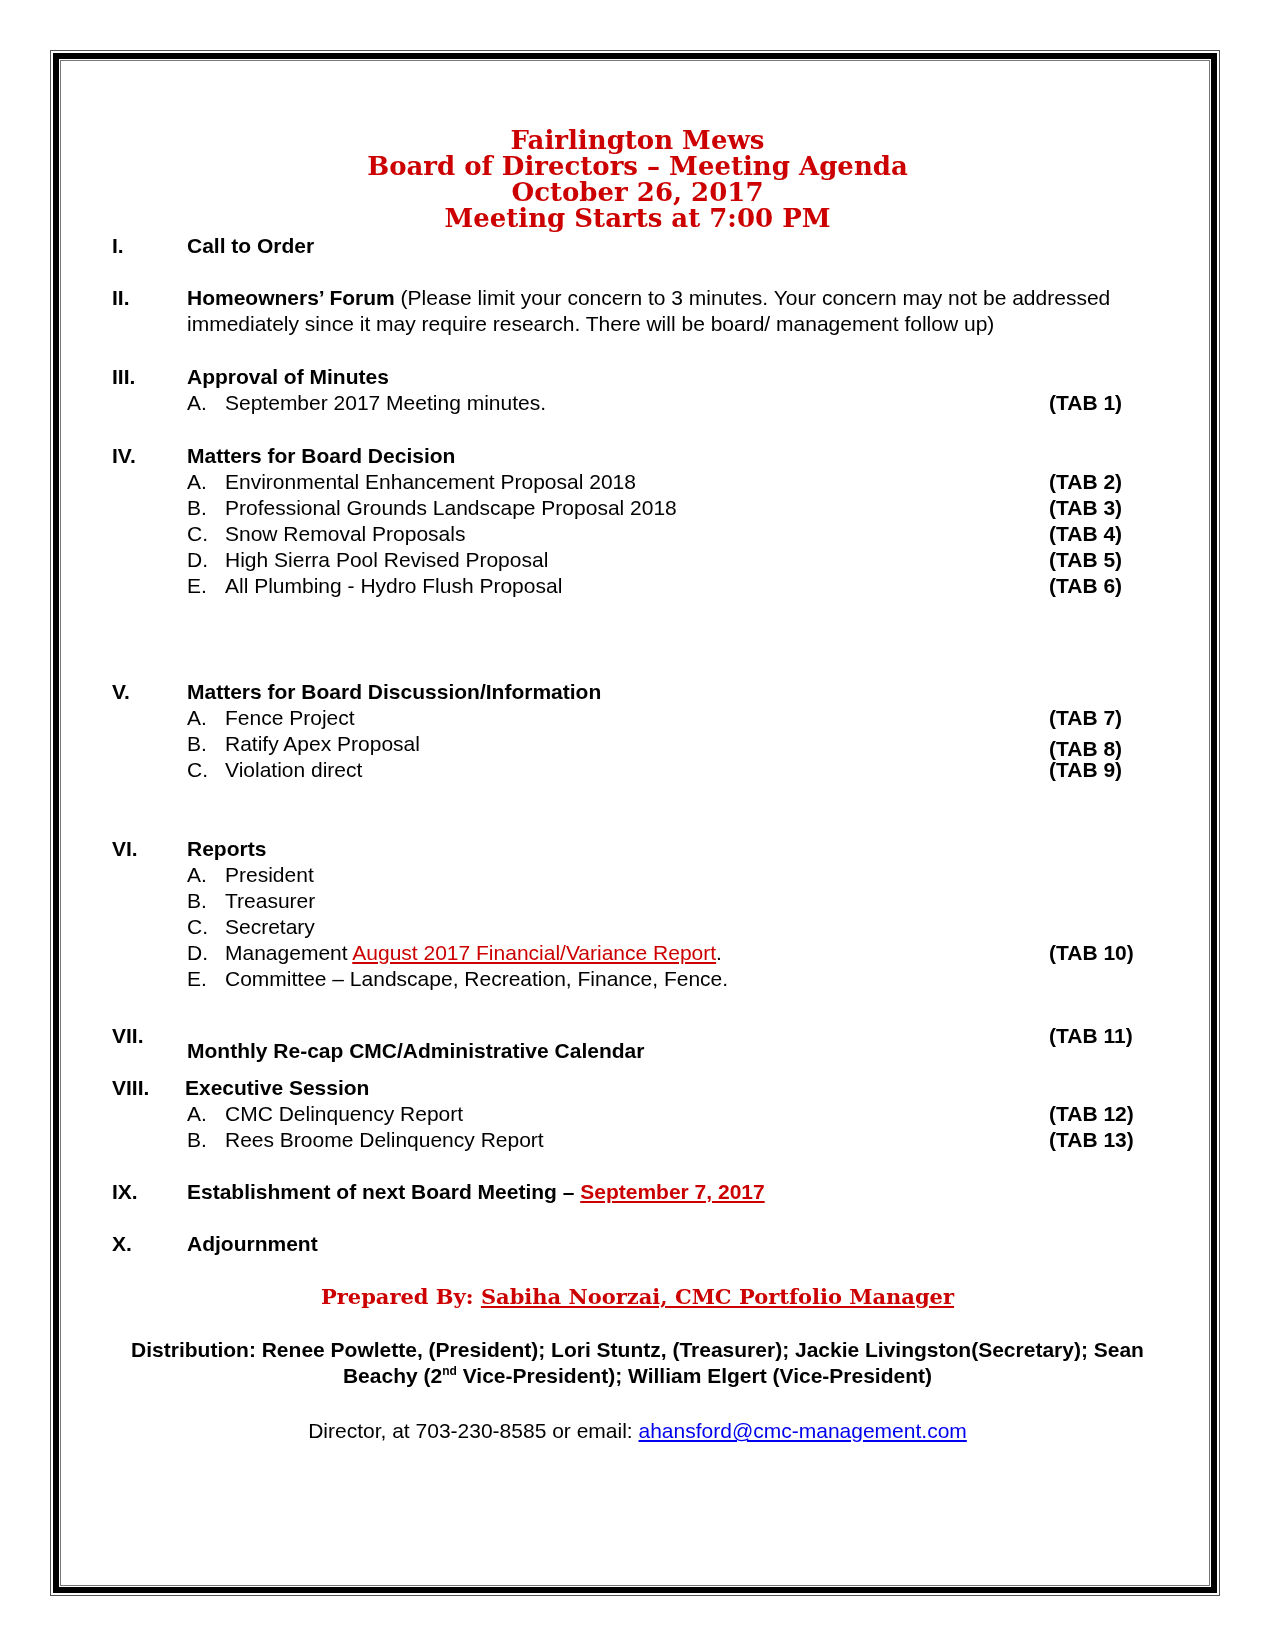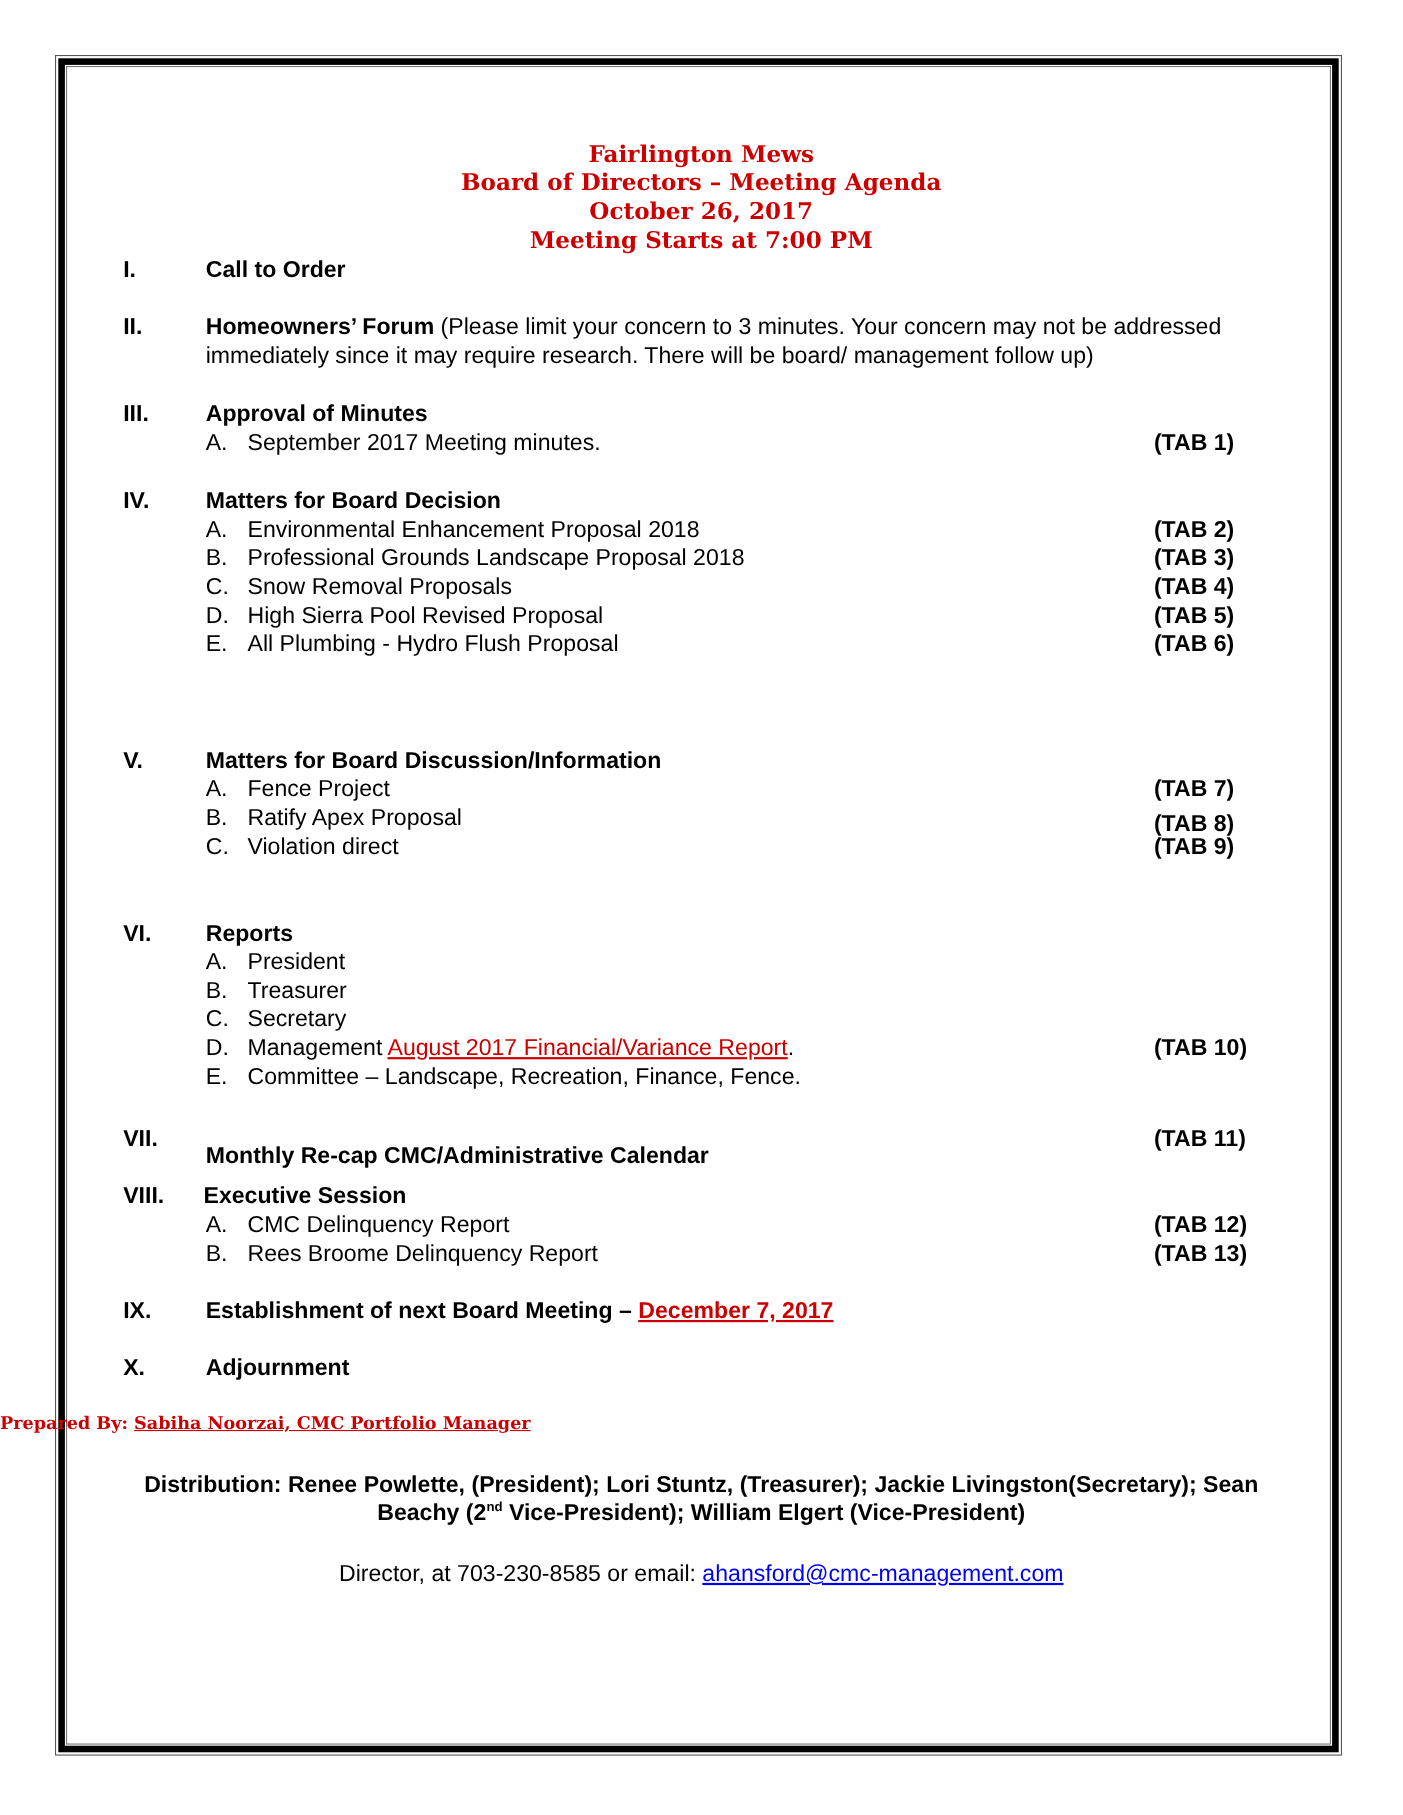--- a/index.html
+++ b/index.html
@@ -12,34 +12,34 @@
       position: absolute; left: 53px; top: 53px; width: 1164px; height: 1540px;
       border: 6px solid #000; box-sizing: border-box;
     }
     .frame-inner2 {
       position: absolute; left: 60px; top: 60px; width: 1150px; height: 1526px;
       border: 1px solid #777; box-sizing: border-box;
     }
     .header {
       position: absolute; left: 0; width: 1275px; top: 127px; text-align: center;
       font-family: "DejaVu Serif", "Liberation Serif", serif; font-weight: bold;
-      color: #cc0000; font-size: 21px; line-height: 26px;
+      color: #cc0000; font-size: 26px; line-height: 26px;
     }
     .line { position: absolute; font-family: "Liberation Sans", sans-serif; font-size: 21px; color: #000; white-space: nowrap; line-height: 26px; }
     .num { left: 112px; font-weight: bold; }
     .heading { left: 187px; font-weight: bold; }
     .sub-letter { left: 187px; }
     .sub-text { left: 225px; }
     .tab { left: 1049px; font-weight: bold; }
     .plain { font-weight: normal; }
     .red-link { color: #cc0000; text-decoration: underline; }
     .red-bold-link { color: #cc0000; text-decoration: underline; font-weight: bold; }
     .prepared {
-      position: absolute; left: 0; width: 1275px; top: 1284px; text-align: left;
-      font-family: "DejaVu Serif", "Liberation Serif", serif; font-weight: bold; color: #cc0000; font-size: 16px;
+      position: absolute; left: 0; width: 1275px; top: 1284px; text-align: center;
+      font-family: "DejaVu Serif", "Liberation Serif", serif; font-weight: bold; color: #cc0000; font-size: 21px;
     }
     .prepared .name { text-decoration: underline; }
     .centered-block {
       position: absolute; left: 75px; width: 1125px; text-align: center;
       font-family: "Liberation Sans", sans-serif; font-size: 21px; line-height: 26px; color: #000;
     }
     .dist { top: 1337px; font-weight: bold; text-align: center; }
     .contact { top: 1418px; }
     .email { color: #0000ee; text-decoration: underline; }
     sup { font-size: 12px; line-height: 0; }
@@ -122,21 +122,21 @@
 <div class="line num" style="top:1075px">VIII.</div>
 <div class="line heading" style="top:1075px; left:185px">Executive Session</div>
 <div class="line sub-letter" style="top:1101px">A.</div>
 <div class="line sub-text" style="top:1101px">CMC Delinquency Report</div>
 <div class="line tab" style="top:1101px">(TAB 12)</div>
 <div class="line sub-letter" style="top:1127px">B.</div>
 <div class="line sub-text" style="top:1127px">Rees Broome Delinquency Report</div>
 <div class="line tab" style="top:1127px">(TAB 13)</div>
 
 <div class="line num" style="top:1179px">IX.</div>
-<div class="line heading" style="top:1179px"><span>Establishment of next Board Meeting – </span><span class="red-bold-link">December 7, 2017</span></div>
+<div class="line heading" style="top:1179px"><span>Establishment of next Board Meeting – </span><span class="red-bold-link">September 7, 2017</span></div>
 
 <div class="line num" style="top:1231px">X.</div>
 <div class="line heading" style="top:1231px">Adjournment</div>
 
 <div class="prepared"><span>Prepared By:  </span><span class="name">Sabiha Noorzai, CMC Portfolio Manager</span></div>
 
 <div class="centered-block dist">
   <div>Distribution: Renee Powlette, (President); Lori Stuntz, (Treasurer); Jackie Livingston(Secretary); Sean</div>
   <div><span>Beachy (2</span><sup>nd</sup><span> Vice-President); William Elgert (Vice-President)</span></div>
 </div>

